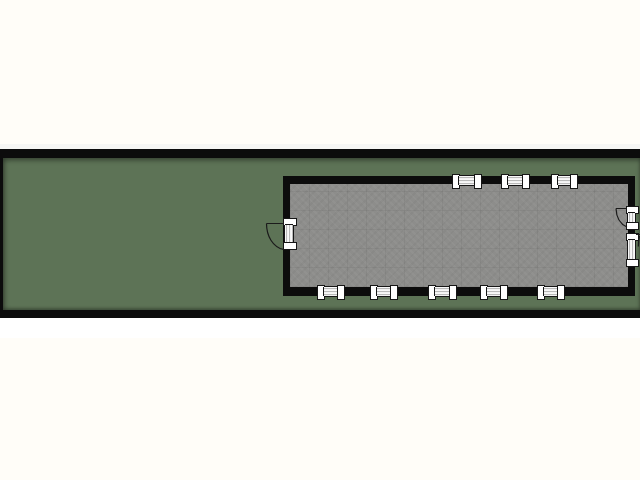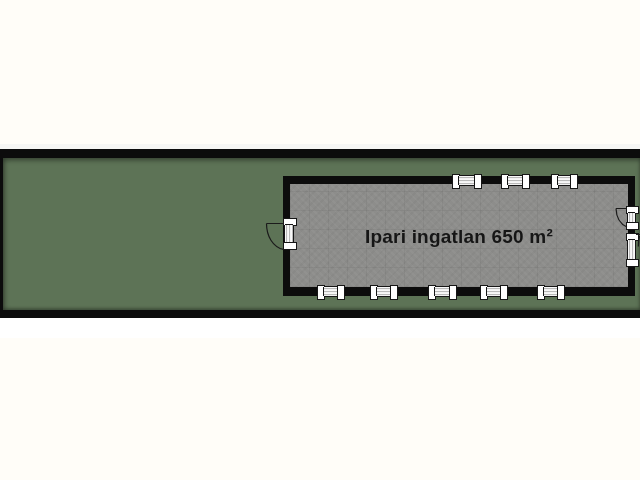--- a/index.html
+++ b/index.html
@@ -123,15 +123,14 @@
   <div class="glyph v" style="left:627px;top:233px;width:9px;height:34px">
       <div class="glass-v"></div>
     </div>
 
   <svg class="abs arcs" width="640" height="480" viewBox="0 0 640 480">
     <path d="M284 223.5 H266.5 M266.5 223.5 C266.5 235.5 272.5 247.5 284 249.5" fill="none" stroke="#1b1b1b" stroke-width="1.2"></path>
     <path d="M627 208.5 H616 M616 208.5 C616.3 216.5 620 224 627 227" fill="none" stroke="#1b1b1b" stroke-width="1.2"></path>
     <path d="M636 234.5 H640 M639.6 236 C638.7 239.5 638.3 243 638.4 246.5" fill="none" stroke="#1b1b1b" stroke-width="1.2"></path>
   </svg>
 
-  <div class="abs label">Ipari ingatlan 650 m²</div>
 
 </div>
 
 </body></html>

